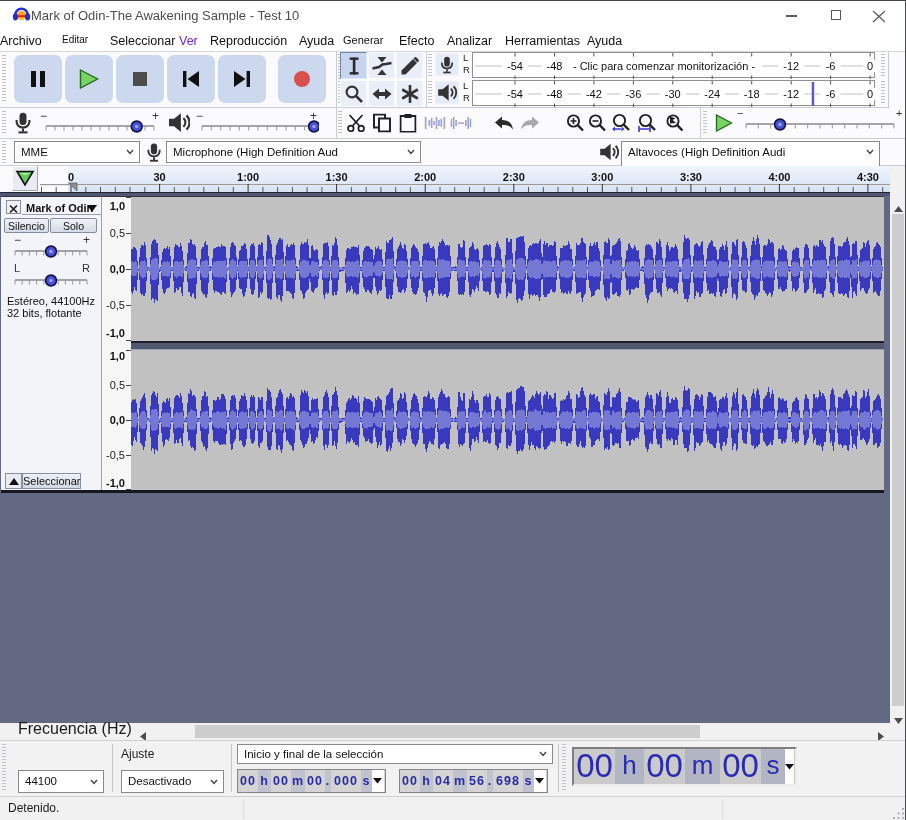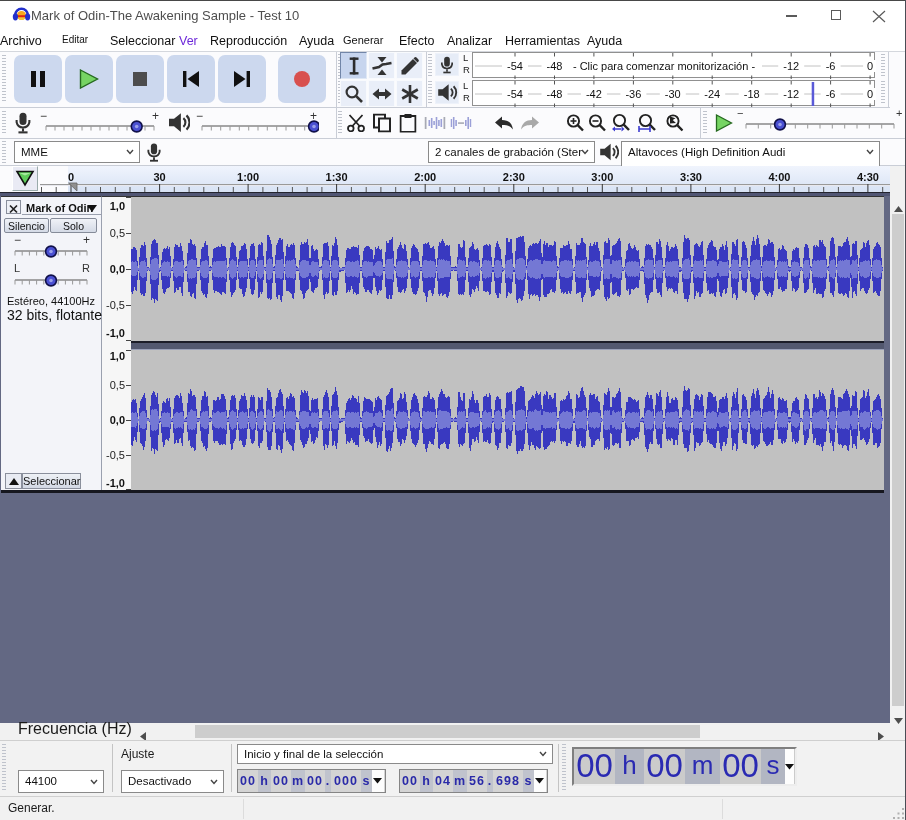--- a/index.html
+++ b/index.html
@@ -445,21 +445,21 @@
         </svg>
       </span></div>
 <div class="abs" style="left:146px;top:141px;width:16px;height:22px;"><svg width="16" height="22" viewBox="0 0 16 22">
         <g transform="translate(1.4450000000000003,1.8000000000000007) scale(1.15)">
           <rect x="3.0" y="0.5" width="5.4" height="9.5" rx="2.7" fill="#333"></rect>
           <path d="M0.8 6 v1.8 a5.0 5.0 0 0 0 9.8 0 V6" fill="none" stroke="#333" stroke-width="1.6"></path>
           <line x1="5.7" y1="12.5" x2="5.7" y2="15" stroke="#333" stroke-width="1.6"></line>
           <line x1="2.2" y1="15.6" x2="9.2" y2="15.6" stroke="#333" stroke-width="1.6"></line>
         </g>
       </svg></div>
-<div class="combo" style="left:428px;top:141px;width:167px;height:22px;">2 canales de grabación (Ster<span class="chev">
+<div class="combo" style="left:166px;top:141px;width:255px;height:22px;">Microphone (High Definition Aud<span class="chev">
         <svg width="8" height="6" viewBox="0 0 8 6">
           <path d="M1 1 L4 4.5 L7 1" fill="none" stroke="#444" stroke-width="1.4"></path>
         </svg>
       </span></div>
 <div class="abs" style="left:599px;top:140px;width:20px;height:24px;"><svg width="20" height="24" viewBox="0 0 20 24">
         <g transform="translate(0.6499999999999986,2.6499999999999986) scale(1.1)">
           <path d="M0.5 5.5 h4 L10 1 V16 L4.5 11.5 h-4 Z" fill="#333"></path>
           <path d="M12 5 a4.6 4.6 0 0 1 0 7" fill="none" stroke="#333" stroke-width="1.7"></path>
           <path d="M14.5 2.8 a8 8 0 0 1 0 11.4" fill="none" stroke="#333" stroke-width="1.7"></path>
         </g>
@@ -623,21 +623,21 @@
         <line x1="41.0" y1="8" x2="41.0" y2="12.5" stroke="#999" stroke-width="1"></line>
         <line x1="48.2" y1="8" x2="48.2" y2="12.5" stroke="#999" stroke-width="1"></line>
         <line x1="55.4" y1="8" x2="55.4" y2="12.5" stroke="#999" stroke-width="1"></line>
         <line x1="62.6" y1="8" x2="62.6" y2="12.5" stroke="#999" stroke-width="1"></line>
         <line x1="69.8" y1="8" x2="69.8" y2="12.5" stroke="#999" stroke-width="1"></line>
         <line x1="77.0" y1="8" x2="77.0" y2="12.5" stroke="#999" stroke-width="1"></line>
         <circle cx="41.0" cy="8.5" r="5.4" fill="#4a50d2" stroke="#10104a" stroke-width="1.6"></circle>
         <circle cx="41.0" cy="8.5" r="1.8" fill="#9aa0ea"></circle>
       </svg></div>
 <div class="lbl" style="left:7px;top:295px;font-size:11px;color:#111;">Estéreo, 44100Hz</div>
-<div class="lbl" style="left:7px;top:307px;font-size:14px;color:#111;">32 bits, flotante</div>
+<div class="lbl" style="left:7px;top:307px;font-size:11px;color:#111;">32 bits, flotante</div>
 <div class="abs" style="left:5px;top:473px;width:17px;height:16px;background:#e8ebf3;border:1px solid #8a8f9c;">
       <div class="abs" style="left:3px;top:4px;width:0;height:0;border:5px solid transparent;border-bottom:7px solid #111;border-top:0;"></div>
     </div>
 <div class="abs" style="left:22px;top:473px;width:59px;height:16px;background:linear-gradient(#eef1f6,#d2d8e4);border:1px solid #8a8f9c;font-size:11px;color:#111;text-align:center;line-height:15px;">Seleccionar</div>
 
 <div class="lbl" style="left:101px;top:200px;width:24px;text-align:right;font-size:11px;font-weight:bold;color:#111;">1,0</div>
 <div class="lbl" style="left:101px;top:227px;width:24px;text-align:right;font-size:11px;color:#222;">0,5</div>
 <div class="lbl" style="left:101px;top:263px;width:24px;text-align:right;font-size:11px;font-weight:bold;color:#111;">0,0</div>
 <div class="lbl" style="left:97px;top:299px;width:28px;text-align:right;font-size:11px;color:#222;">-0,5</div>
 <div class="lbl" style="left:97px;top:327px;width:28px;text-align:right;font-size:11px;font-weight:bold;color:#111;">-1,0</div>
@@ -702,21 +702,21 @@
 <div class="abs" style="left:399px;top:769px;width:149px;height:24px;border:1px solid #858585;background:#d4d4d4;font-size:12.5px;font-weight:bold;color:#2a2aa8;line-height:22px;white-space:nowrap;letter-spacing:1px;"><span class="seg" style="width:20.0px;background:#d4d4d4;text-align:center;">00</span><span class="seg" style="width:13px;background:#c0c3cd;text-align:center;">h</span><span class="seg" style="width:20.0px;background:#d4d4d4;text-align:center;">04</span><span class="seg" style="width:14px;background:#c0c3cd;text-align:center;">m</span><span class="seg" style="width:20.0px;background:#d4d4d4;text-align:center;">56</span><span class="seg" style="width:6px;background:#c0c3cd;text-align:center;">.</span><span class="seg" style="width:30.0px;background:#d4d4d4;text-align:center;">698</span><span class="seg" style="width:11px;background:#c0c3cd;text-align:center;">s</span><span class="seg" style="width:12px;background:#fdfdfd;position:relative;"><svg width="9" height="7" viewBox="0 0 9 7" style="position:absolute;left:1px;top:7px;">
           <path d="M0 1 L4.5 6.5 L9 1 Z" fill="#111"></path>
         </svg></span></div>
 <div class="vline" style="left:558px;top:744px;height:48px;background:#c4c4c4;"></div>
 <div class="grip" style="left:562px;top:744px;height:48px;"></div>
 <div class="abs" style="left:572px;top:747px;width:225px;height:39px;border-top:2px solid #7f7f7f;border-left:2px solid #7f7f7f;border-bottom:2px solid #ededed;border-right:2px solid #ededed;background:#cbcbcb;color:#2a2ab2;line-height:33px;white-space:nowrap;"><span class="seg" style="width:41px;background:#cbcbcb;text-align:center;font-size:33px;">00</span><span class="seg" style="width:29px;background:#b2b6c2;text-align:center;font-size:26px;">h</span><span class="seg" style="width:41px;background:#cbcbcb;text-align:center;font-size:33px;">00</span><span class="seg" style="width:35px;background:#b2b6c2;text-align:center;font-size:26px;">m</span><span class="seg" style="width:41px;background:#cbcbcb;text-align:center;font-size:33px;">00</span><span class="seg" style="width:24px;background:#b2b6c2;text-align:center;font-size:26px;">s</span><span class="seg" style="width:9px;background:#fdfdfd;position:relative;"><svg width="9" height="7" viewBox="0 0 9 7" style="position:absolute;left:0px;top:14px;">
           <path d="M0 1 L4.5 6.5 L9 1 Z" fill="#111"></path>
         </svg></span></div>
 
 <div class="abs" style="left:0;top:796px;width:906px;height:24px;background:#f1f1f1;border-top:1px solid #d0d0d0;"></div>
-<div class="lbl" style="left:8px;top:801px;font-size:12px;color:#1a1a1a;">Generar.</div>
+<div class="lbl" style="left:8px;top:801px;font-size:12px;color:#1a1a1a;">Detenido.</div>
 <div class="abs" style="left:893px;top:806px;width:12px;height:12px;"><svg width="12" height="12" viewBox="0 0 12 12">
         <g fill="#b0b0b0">
           <rect x="9" y="0" width="2" height="2"></rect>
           <rect x="9" y="4.5" width="2" height="2"></rect>
           <rect x="9" y="9" width="2" height="2"></rect>
           <rect x="4.5" y="4.5" width="2" height="2"></rect>
           <rect x="4.5" y="9" width="2" height="2"></rect>
           <rect x="0" y="9" width="2" height="2"></rect>
         </g>
       </svg></div>

